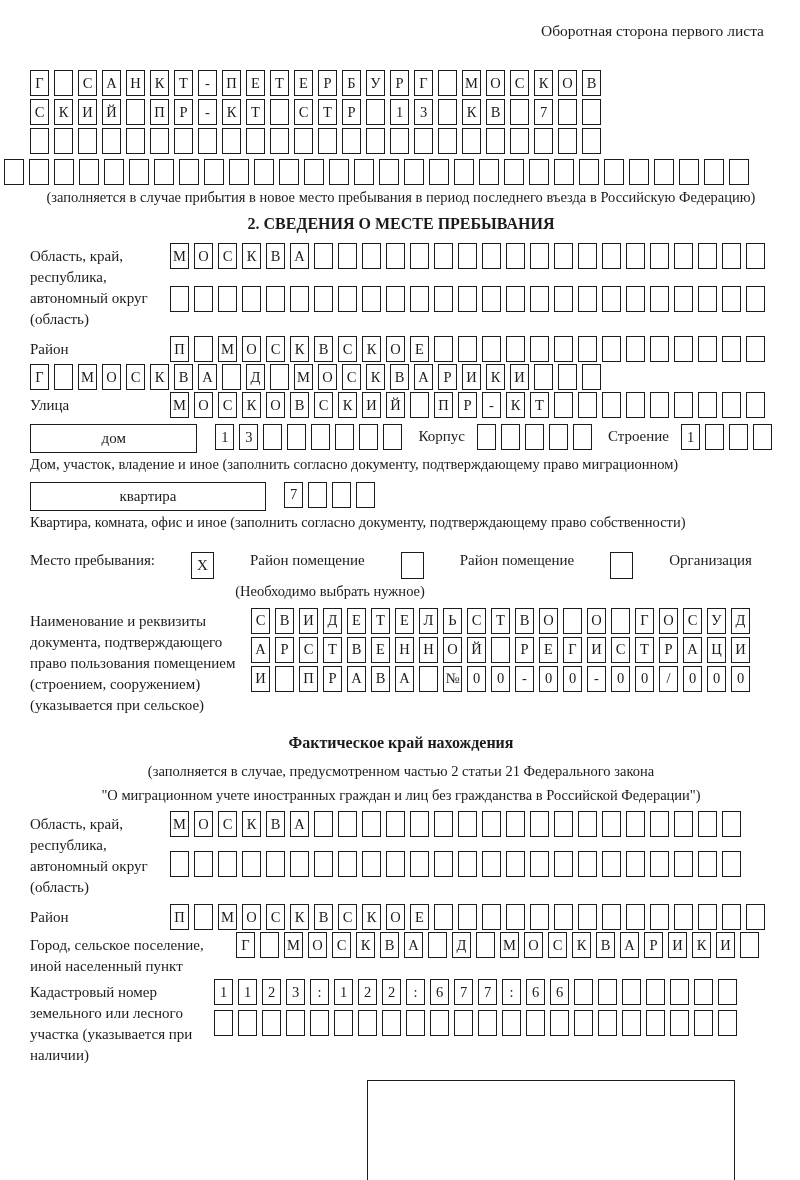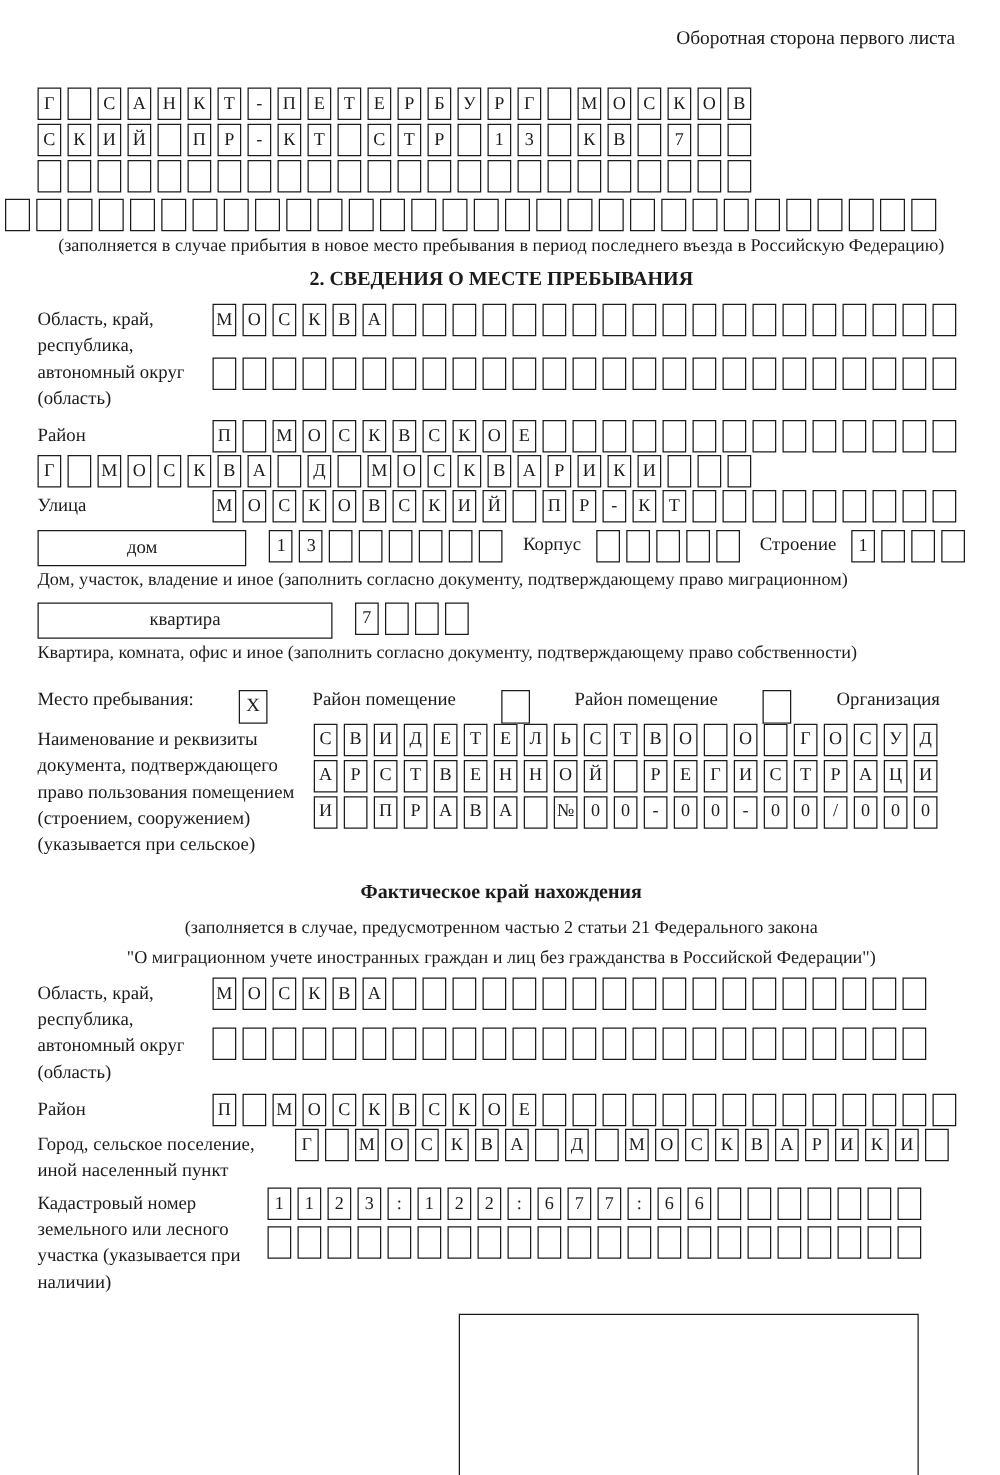--- a/index.html
+++ b/index.html
@@ -373,20 +373,21 @@
 
   <div class="stay-row">
     <span>Место пребывания:</span>
     <span class="checkbox">X</span>
     <span>Район помещение</span>
     <span class="checkbox"></span>
     <span>Район помещение</span>
     <span class="checkbox"></span>
     <span>Организация</span>
   </div>
+  <div class="stay-note">(Необходимо выбрать нужное)</div>
 
   <div class="form-row mb2">
     <div class="lbl lbl-doc">Наименование и реквизиты документа, подтверждающего право пользования помещением (строением, сооружением) (указывается при сельское)</div>
     <div class="cellcol">
       <div class="cells">
           <span class="cell">С</span>
           <span class="cell">В</span>
           <span class="cell">И</span>
           <span class="cell">Д</span>
           <span class="cell">Е</span>

